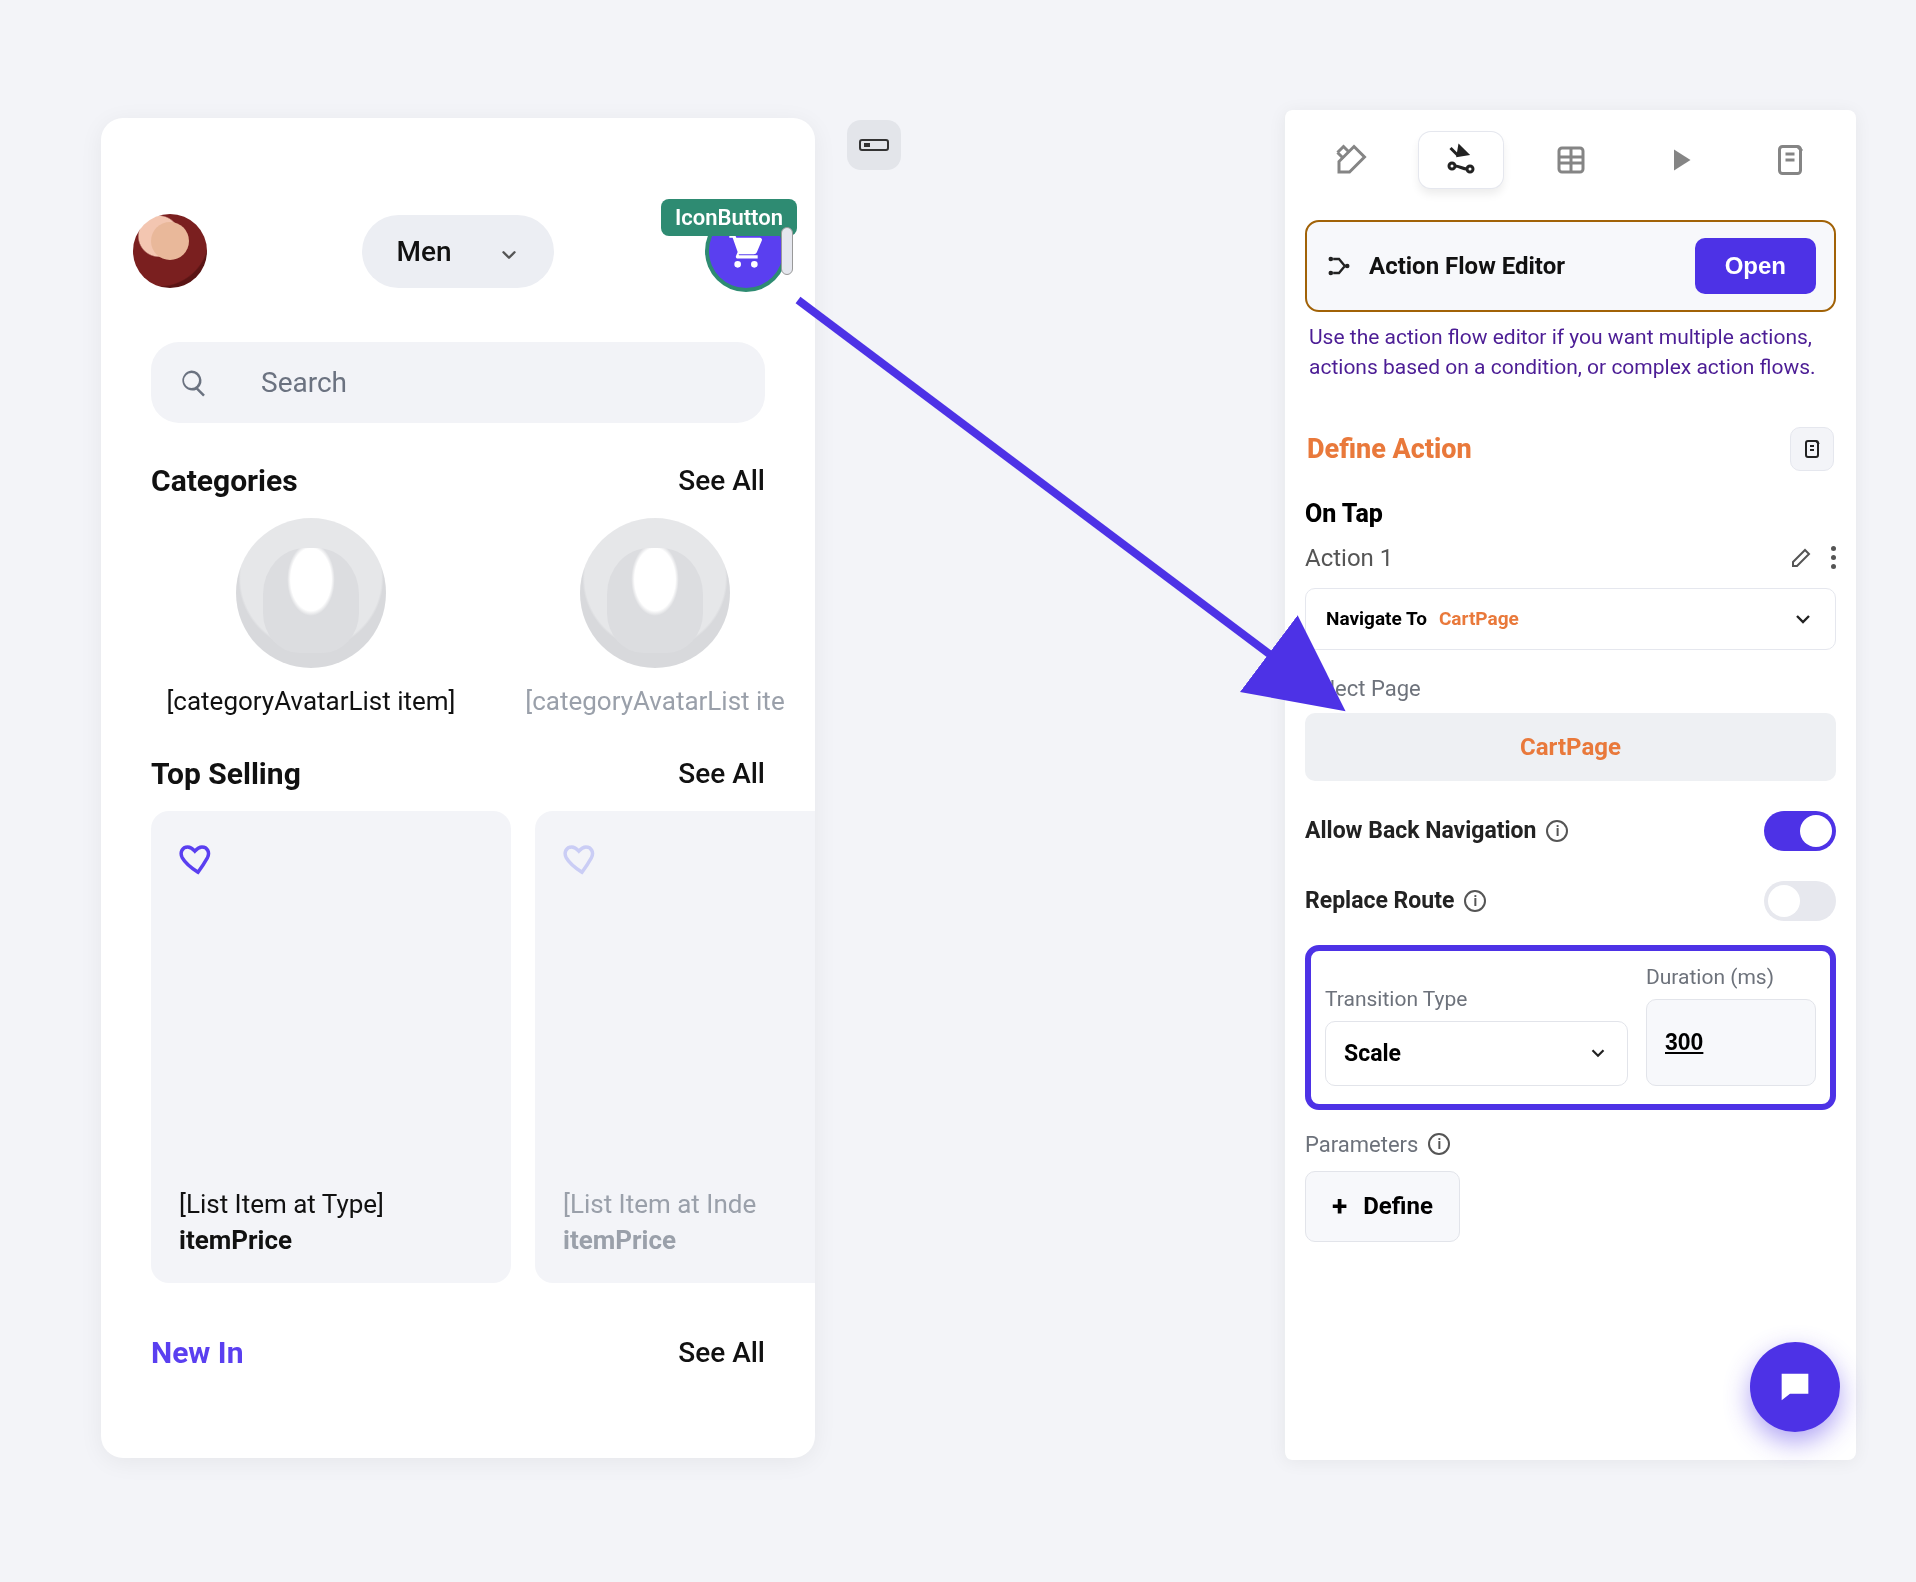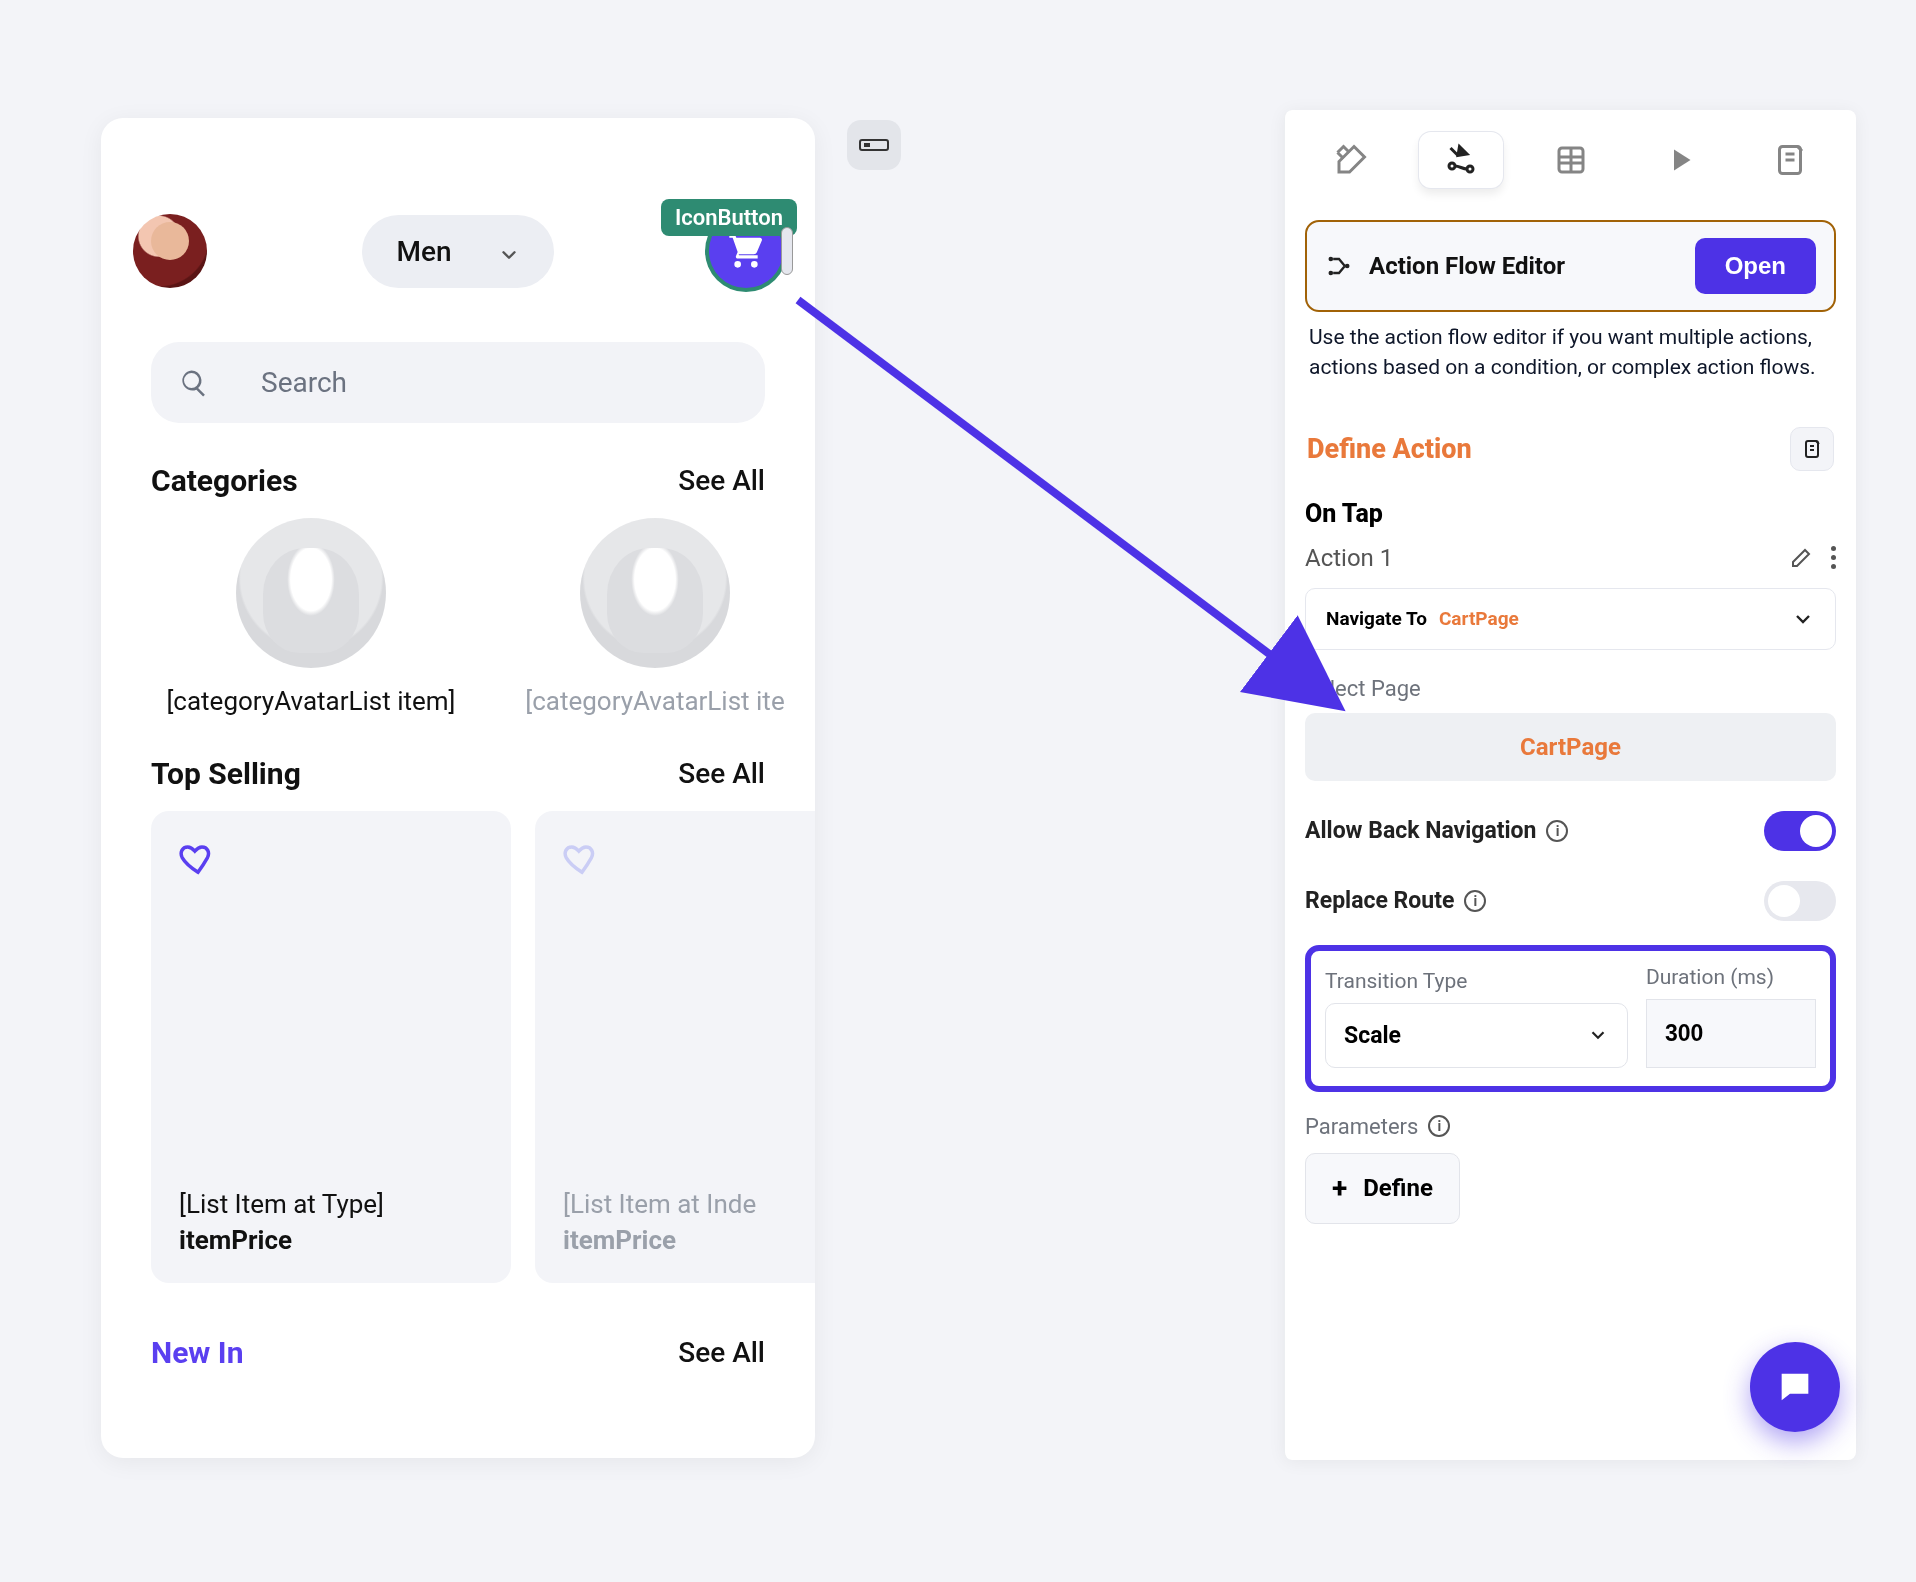--- a/index.html
+++ b/index.html
@@ -163,21 +163,21 @@
   }
   .flow-left{ display:flex; align-items:center; gap:16px;}
   .flow-left svg{ width:28px; height:28px; fill:#222;}
   .flow-title{ font-size:24px; font-weight:700; color:#111;}
   .open-btn{
     background:#4d32e6; color:#fff; font-size:24px; font-weight:700;
     padding:14px 30px; border-radius:10px; cursor:pointer; border:none;
   }
 
   .flow-desc{
-    font-size:21px; color:#0f172a; line-height:1.45; padding:10px 4px 0 4px;
+    font-size:21px; color:#4c1d95; line-height:1.45; padding:10px 4px 0 4px;
   }
 
   .define-row{
     display:flex; justify-content:space-between; align-items:center; margin-top:44px; padding:0 2px;
   }
   .define-title{ color:#e9793b; font-size:27px; font-weight:800;}
   .copy-pill{
     width:44px; height:44px; background:#f3f4f8; border:1px solid #e5e7ee; border-radius:10px;
     display:flex; align-items:center; justify-content:center; cursor:pointer;
   }
@@ -228,23 +228,24 @@
   .tt-col{ flex:1; }
   .tt-label{ font-size:21px; color:#6d727b; margin-bottom:10px;}
   .tt-select{
     border:1px solid #e2e4ea; border-radius:10px; background:#fff;
     padding:18px 18px; display:flex; justify-content:space-between; align-items:center;
     font-size:23px; font-weight:700; cursor:pointer;
   }
   .tt-select svg{ width:22px;height:22px; stroke:#222; fill:none; stroke-width:2.4;}
   .dur-col{ width:170px;}
   .dur-input{
-    border:1px solid #e2e4ea; background:#f7f8fb; border-radius:0;
-    padding:20px 18px; font-size:23px; font-weight:700;
+    border:1px solid #e2e4ea; background:#f7f8fb; border-radius:10px;
+    padding:29px 18px; font-size:23px; font-weight:700;
     width:100%;
+    text-decoration:underline;
   }
 
   .params-row{ display:flex; align-items:center; gap:10px; margin-top:22px; font-size:22px; color:#6d727b;}
   .define-btn{
     margin-top:14px;
     display:inline-flex; align-items:center; gap:16px;
     border:1px solid #e2e4ea; background:#f7f8fb; border-radius:10px;
     padding:18px 26px; font-size:24px; font-weight:700; cursor:pointer;
   }
   .plus{ font-size:28px; font-weight:700;}

